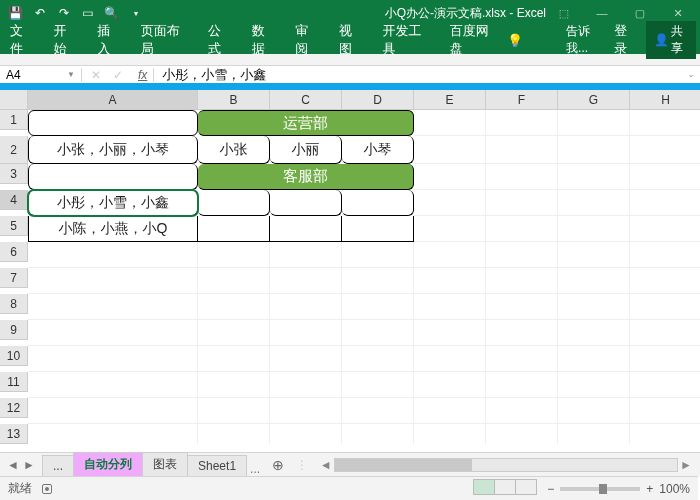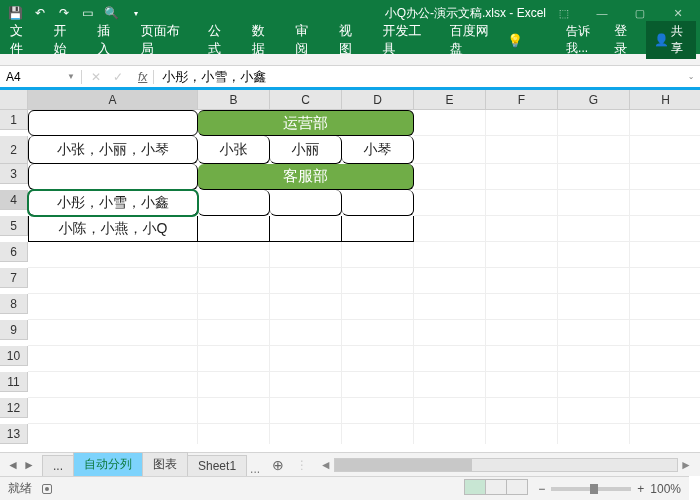--- a/index.html
+++ b/index.html
@@ -18,21 +18,21 @@
 .ribbon .tab { padding: 0 10px; height: 100%; display: flex; align-items: center; cursor: default; }
 .ribbon .spacer { flex: 1; }
 .ribbon .right { display: flex; align-items: center; gap: 4px; padding-right: 4px; }
 .ribbon .tell { font-size: 12px; margin-left: 39px; }
 .ribbon .share { background: #085c2e; padding: 2px 8px; font-size: 12px; display: flex; align-items: center; gap: 2px; }
 
 
 .panel { height: 12px; background: #f3f3f3; border-bottom: 1px solid #d4d4d4; }
 
 
-.fbar { height: 24px; display: flex; align-items: center; border-bottom: 3px solid #0ea5e9; background: #fff; }
+.fbar { height: 24px; display: flex; align-items: center; border-bottom: 7px solid #0ea5e9; background: #fff; }
 .namebox { width: 82px; border-right: 1px solid #d4d4d4; padding: 0 6px; font-size: 12px; display: flex; align-items: center; justify-content: space-between; }
 .namebox .dd { color: #888; font-size: 8px; }
 .fbar .btns { display: flex; align-items: center; padding: 0 4px; gap: 2px; color: #999; }
 .fbar .btns span { width: 20px; text-align: center; font-size: 12px; }
 .fbar .fx { font-style: italic; color: #666; padding: 0 6px; border-right: 1px solid #d4d4d4; text-decoration: underline; }
 .fbar .val { flex: 1; padding: 0 8px; font-size: 13px; }
 .fbar .expand { width: 18px; text-align: center; color: #888; font-size: 8px; }
 
 
 .gridwrap { position: relative; height: 354px; overflow: hidden; background: #fff; }
@@ -50,28 +50,28 @@
 .cell.iB { border-bottom: 1px solid #000; border-radius: 6px; }
 .cell.green { background: #70ad47; color: #fff; font-size: 15px; }
 .cell.active { outline: 2px solid #0f7a3f; outline-offset: -1px; z-index: 2; position: relative; }
 
 
 .sheetbar { position: absolute; bottom: 24px; left: 0; right: 0; height: 24px; background: #f3f3f3; border-top: 1px solid #d4d4d4; display: flex; align-items: center; font-size: 12px; }
 .sheetbar .nav { display: flex; gap: 2px; padding: 0 6px; color: #777; }
 .sheetbar .nav span { width: 14px; text-align: center; }
 .sheetbar .tabs { display: flex; align-items: flex-end; height: 100%; }
 .sheetbar .tab { padding: 3px 10px; border: 1px solid #ccc; border-bottom: none; background: #e8e8e8; color: #444; margin-right: -1px; }
-.sheetbar .tab.active { background: #7dd3fc; color: #0f7a3f; font-weight: normal; }
+.sheetbar .tab.active { background: #f0abfc; color: #0f7a3f; font-weight: bold; }
 .sheetbar .add { padding: 0 8px; color: #666; font-size: 14px; }
 .sheetbar .hscroll { flex: 1; display: flex; align-items: center; padding: 0 6px; }
 .sheetbar .hscroll .track { flex: 1; height: 14px; background: #e8e8e8; border: 1px solid #ccc; position: relative; }
 .sheetbar .hscroll .thumb { position: absolute; left: 0; width: 40%; top: 0; bottom: 0; background: #c8c8c8; }
 
 
-.status { position: absolute; bottom: 0; left: 0; right: 11px; height: 24px; background: #f3f3f3; border-top: 1px solid #d4d4d4; display: flex; align-items: center; font-size: 12px; color: #555; padding: 0 8px; gap: 10px; }
+.status { position: absolute; bottom: 0; left: 0; right: 2px; height: 24px; background: #f3f3f3; border-top: 1px solid #d4d4d4; display: flex; align-items: center; font-size: 12px; color: #555; padding: 0 8px; gap: 10px; }
 .status .spacer { flex: 1; }
 .status .views span { display: inline-block; width: 22px; height: 16px; border: 1px solid #bbb; background: #eee; margin-left: -1px; }
 .status .views span.active { background: #c8e6d3; }
 .status .zoom { display: flex; align-items: center; gap: 6px; }
 .status .ztrack { width: 80px; height: 4px; background: #ccc; position: relative; }
 .status .zthumb { position: absolute; left: 48%; top: -3px; width: 8px; height: 10px; background: #888; }
 
 .rec { display: inline-block; width: 10px; height: 10px; border: 1px solid #777; border-radius: 2px; position: relative; }
 .rec::after { content: ""; position: absolute; width: 4px; height: 4px; background: #777; border-radius: 50%; left: 2px; top: 2px; }
 </style>

